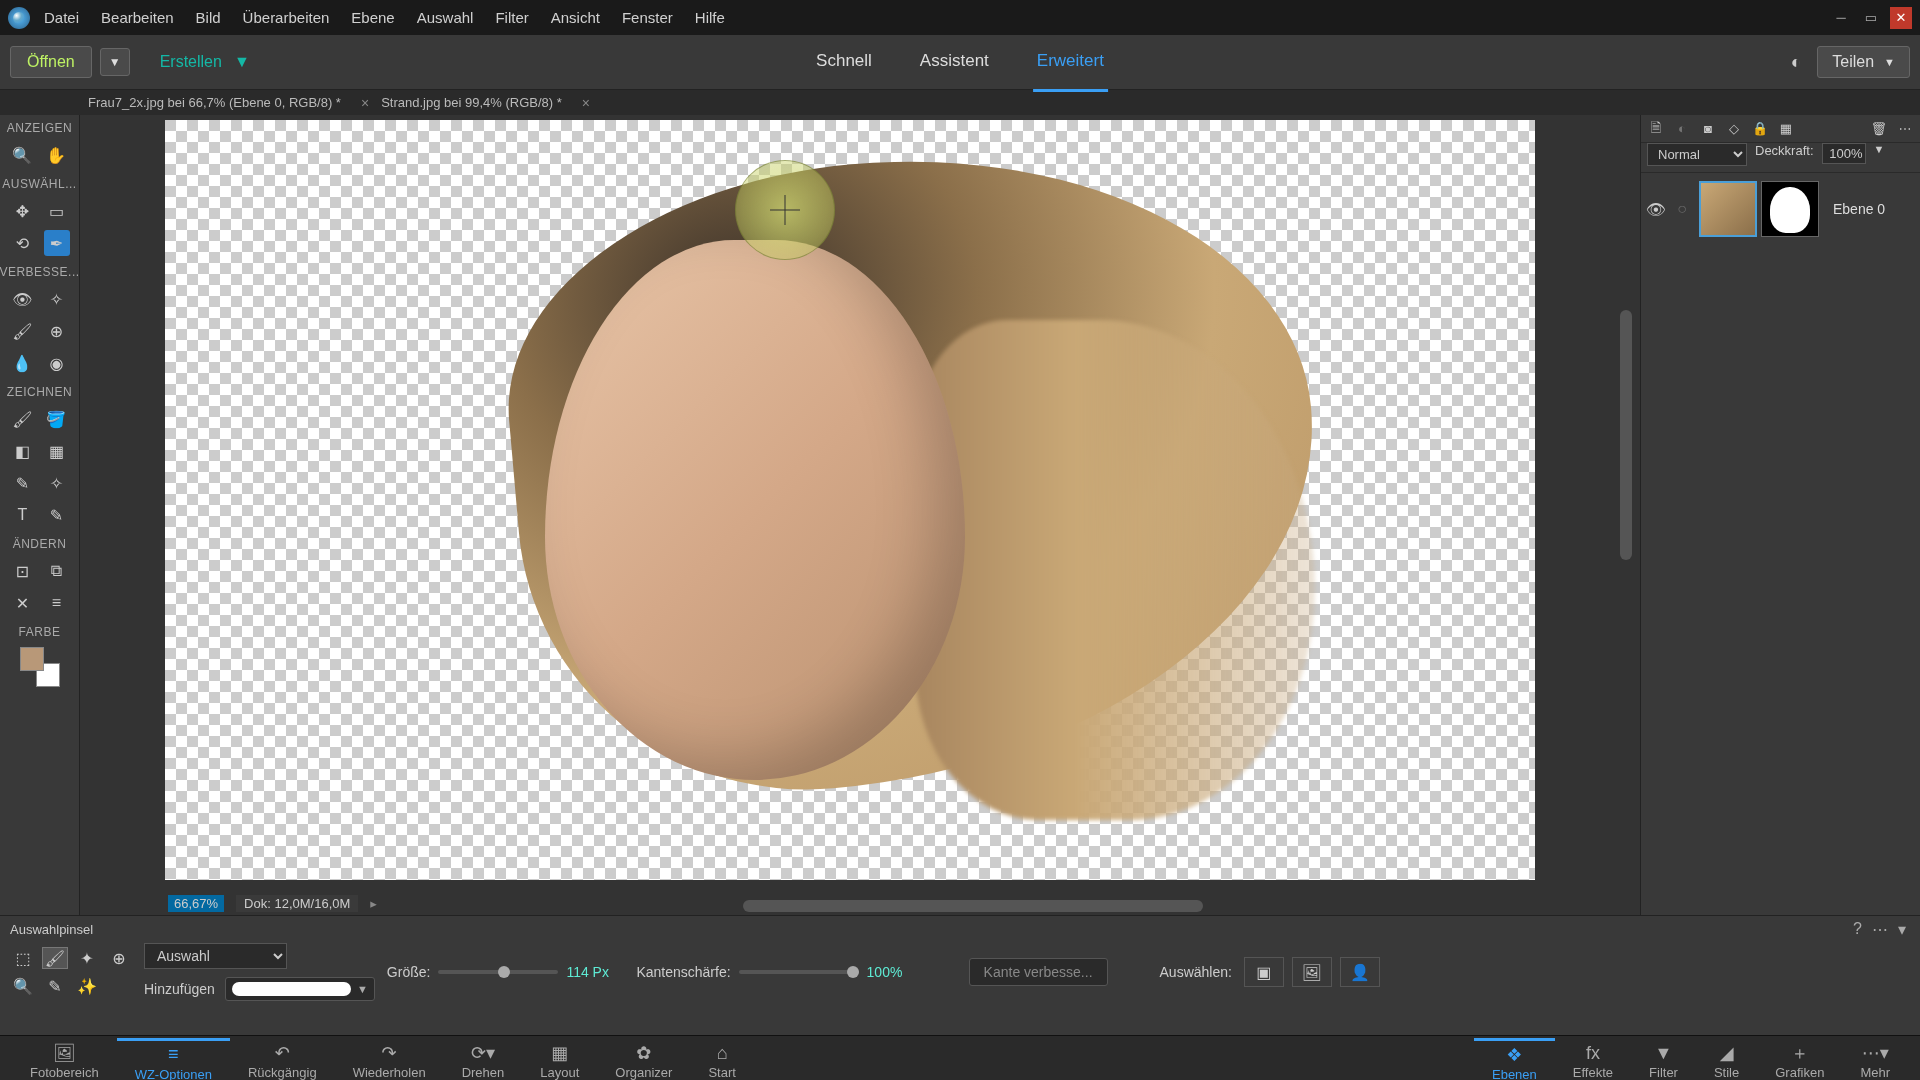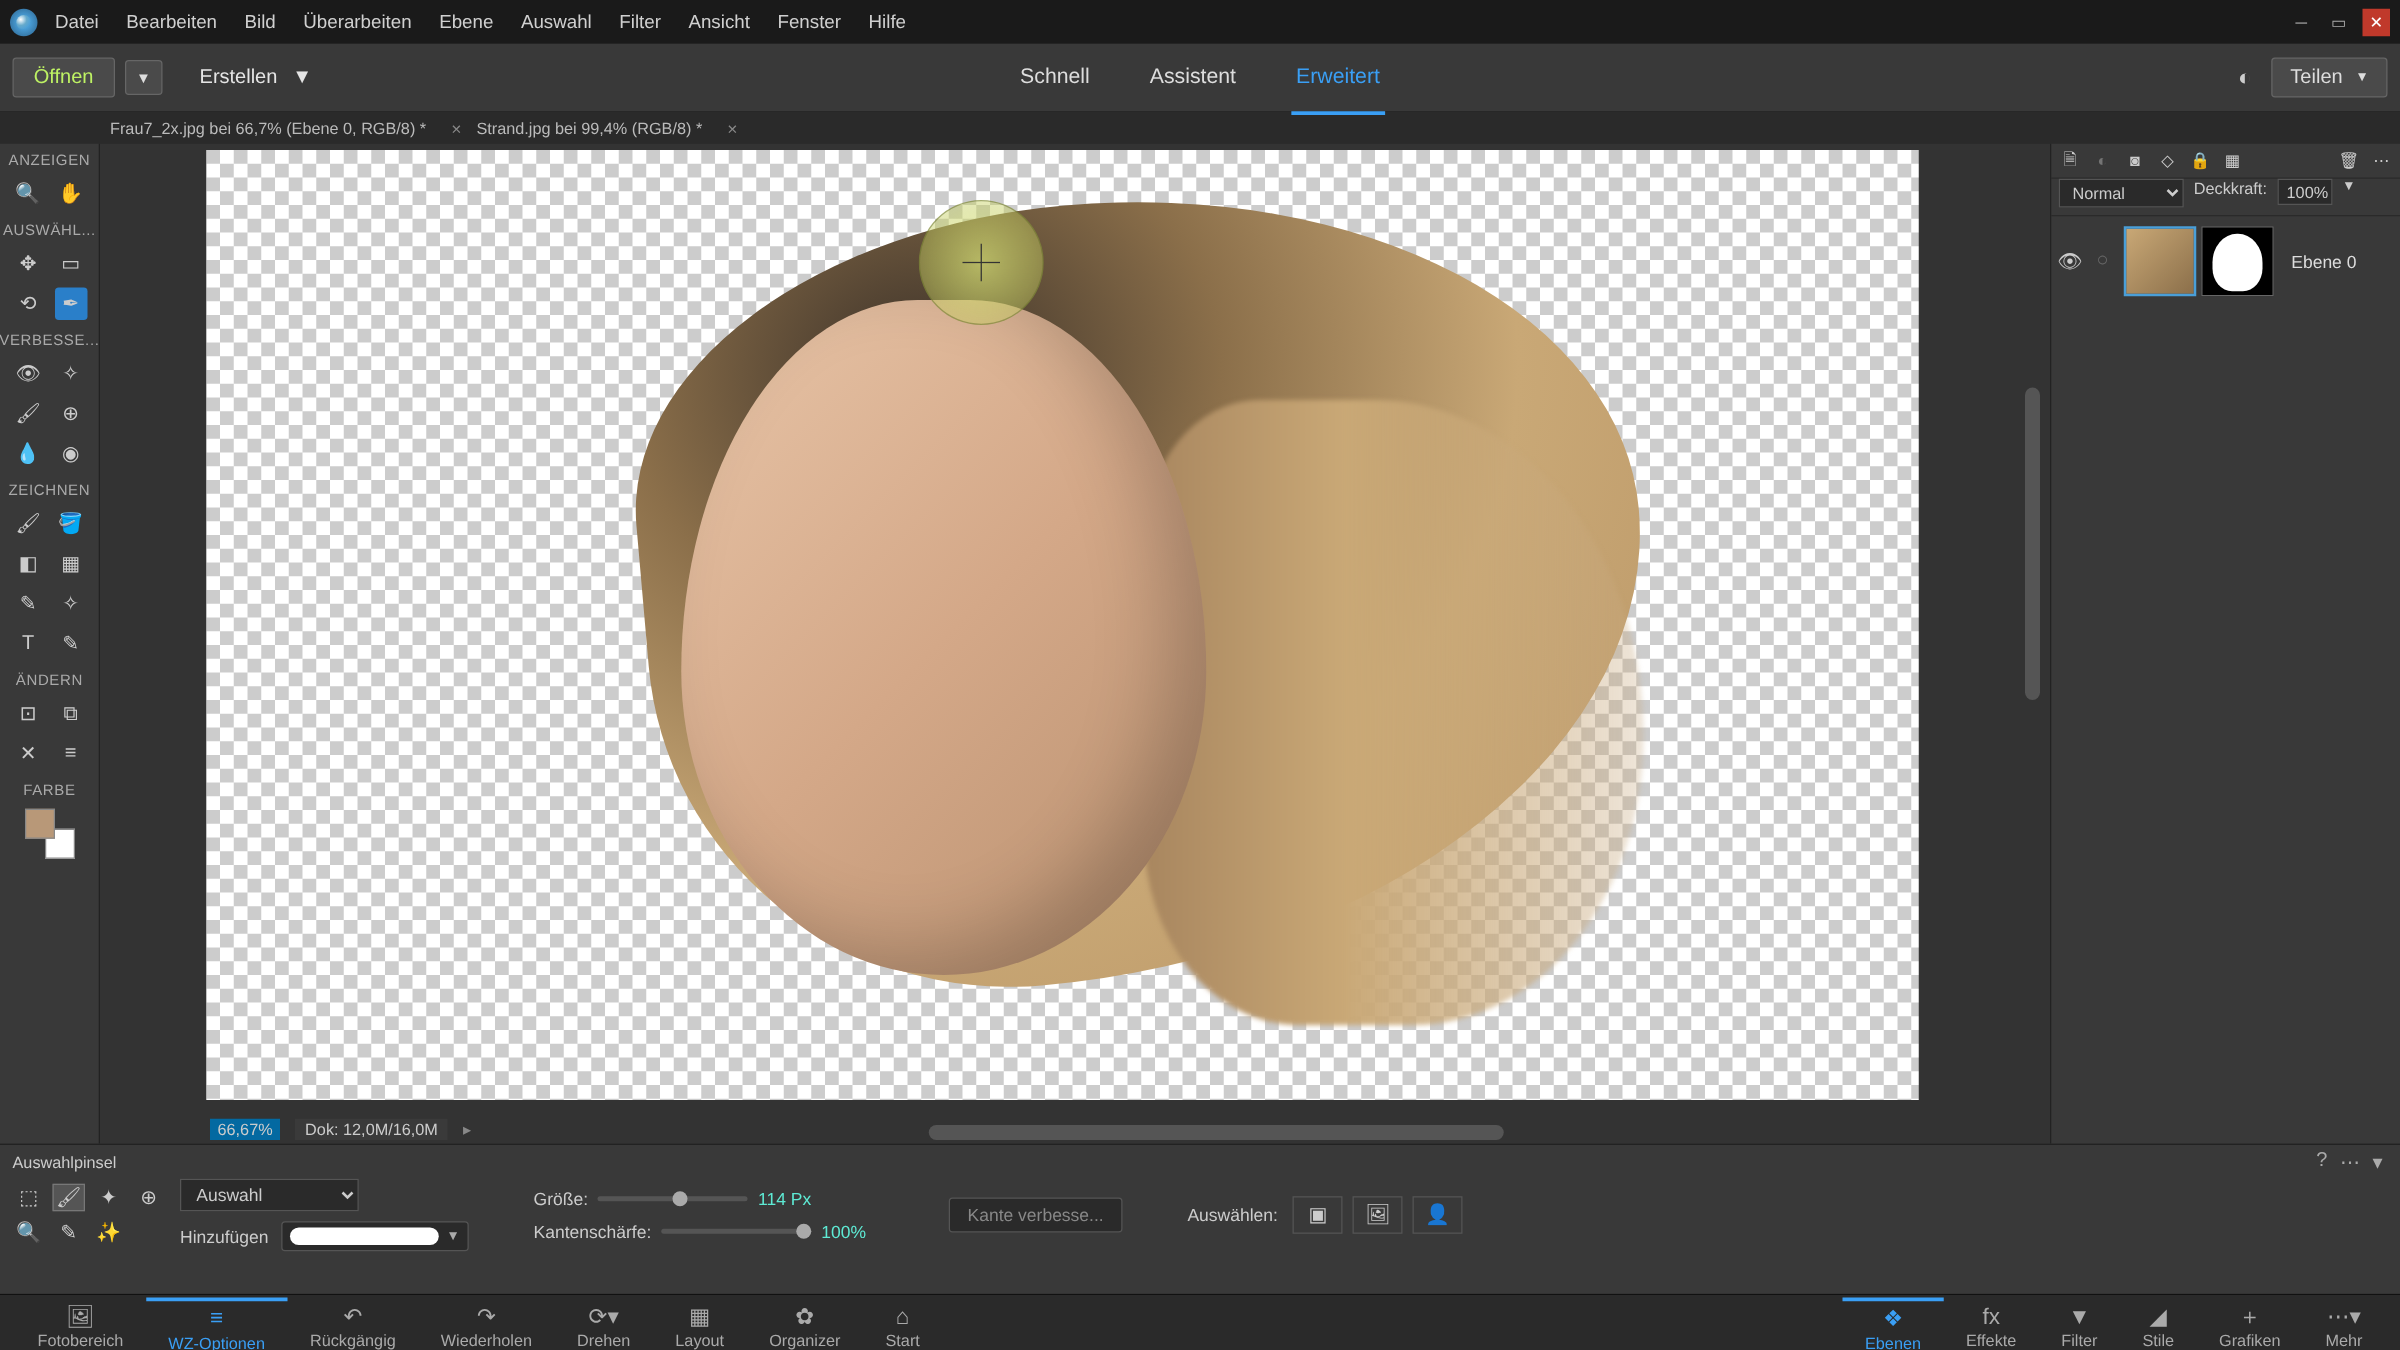--- a/index.html
+++ b/index.html
@@ -8,21 +8,21 @@
 .logo{width:22px;height:22px;border-radius:50%;background:radial-gradient(circle,#4a9fd8 30%,#2a5f88 100%);margin-right:14px;display:flex;align-items:center;justify-content:center}
 .logo::after{content:'';width:12px;height:12px;background:radial-gradient(ellipse at 30% 30%,#fff 0%,#6ac 40%,transparent 70%);border-radius:50%}
 .menu{display:flex;gap:22px;font-size:15px;color:#d0d0d0}
 .menu span{cursor:pointer}
 .winctrl{margin-left:auto;display:flex;gap:8px}
 .winctrl span{width:22px;height:22px;display:flex;align-items:center;justify-content:center;font-size:13px;cursor:pointer;color:#aaa}
 .winctrl .close{background:#c0392b;color:#fff}
 .toolbar{height:55px;background:#393939;display:flex;align-items:center;padding:0 10px;border-bottom:1px solid #222}
 .btn-open{background:#4a4a4a;border:1px solid #666;padding:6px 16px;border-radius:3px;font-size:16px;color:#bef264;margin-right:8px}
 .btn-drop{background:#4a4a4a;border:1px solid #666;padding:6px 8px;border-radius:3px;color:#ddd;font-size:12px}
-.btn-create{margin-left:30px;font-size:16px;color:#e5e5e5;display:flex;align-items:center;gap:12px}
+.btn-create{margin-left:30px;font-size:16px;color:#14b8a6;display:flex;align-items:center;gap:12px}
 .modes{position:absolute;left:50%;transform:translateX(-50%);display:flex;gap:40px;font-size:17px}
 .modes span{cursor:pointer;color:#ddd;padding:18px 4px}
 .modes .active{color:#3a9ff5;border-bottom:3px solid #3a9ff5}
 .share-area{margin-left:auto;display:flex;align-items:center;gap:16px}
 .share-btn{background:#4a4a4a;border:1px solid #666;padding:6px 14px;border-radius:3px;font-size:16px;color:#ddd;display:flex;align-items:center;gap:10px}
 .tabs{height:25px;background:#2a2a2a;display:flex;align-items:center;padding-left:88px;font-size:13px;gap:12px}
 .tab{color:#bbb;display:flex;align-items:center;gap:20px}
 .tab .x{color:#888;font-size:14px;cursor:pointer}
 .workspace{display:flex;height:800px}
 .leftbar{width:80px;background:#393939;border-right:1px solid #222;display:flex;flex-direction:column;align-items:center;padding-top:0}
@@ -277,21 +277,21 @@
         <select class="select-dd"><option>Auswahl</option></select>
       </div>
       <div style="display:flex;align-items:center;gap:10px">
         <span class="opt-label">Hinzufügen</span>
         <div class="brush-preview">
           <div class="brush-stroke"></div>
           <span style="margin-left:6px;font-size:11px;color:#aaa">▼</span>
         </div>
       </div>
     </div>
-    <div style="display:flex;flex-direction:column;gap:10px;margin-left:40px">
+    <div style="display:flex;flex-direction:row;gap:10px;">
       <div class="slider-wrap">
         <span class="opt-label">Größe:</span>
         <div class="slider">
             <div class="handle" style="left:60px"></div>
           </div>
         <span class="size-val">114 Px</span>
       </div>
       <div class="slider-wrap">
         <span class="opt-label">Kantenschärfe:</span>
         <div class="slider">

